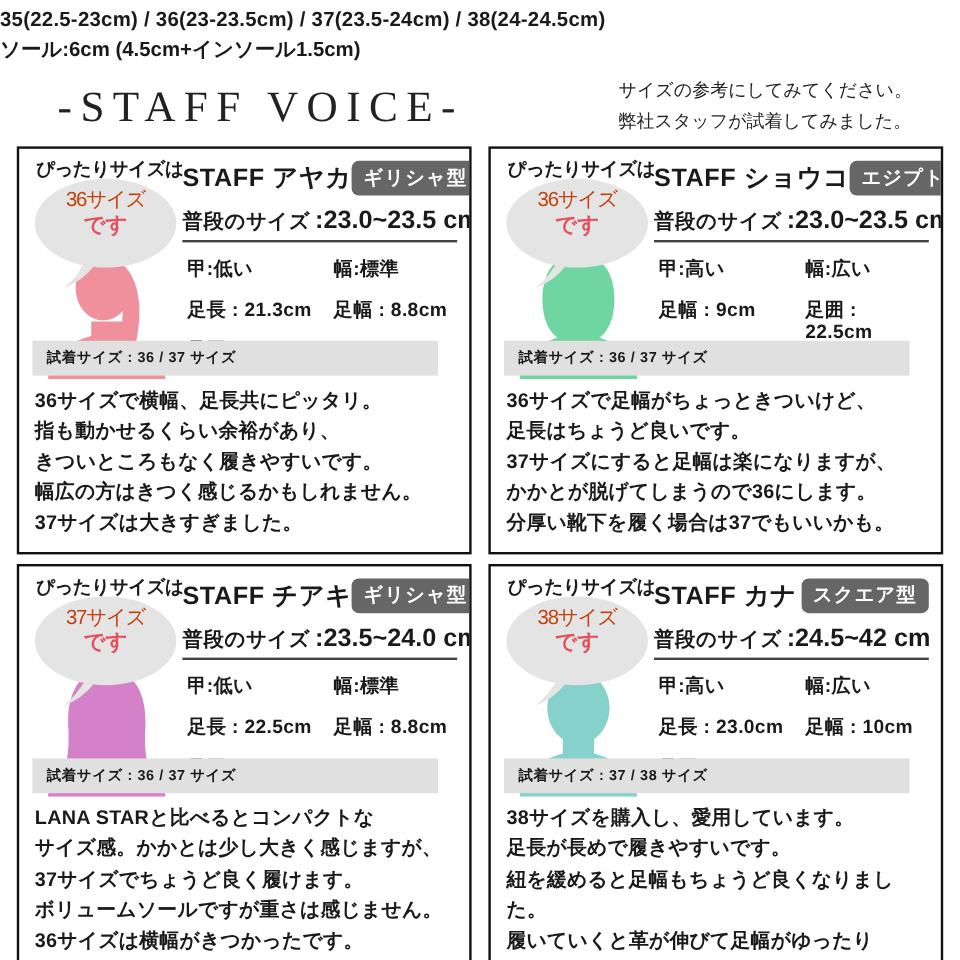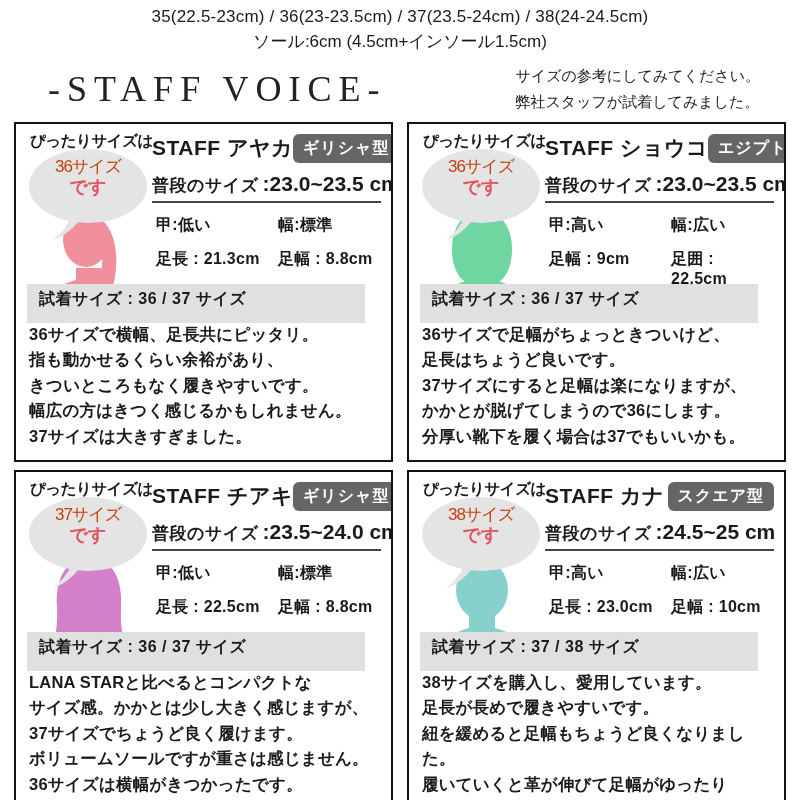--- a/index.html
+++ b/index.html
@@ -1,20 +1,20 @@
 <!DOCTYPE html>
 <html><head>
 <meta charset="utf-8">
 <style>
   * { margin:0; padding:0; box-sizing:border-box; }
   html,body { width:800px; background:#ffffff; font-family:"Liberation Sans","DejaVu Sans",sans-serif; color:#1a1a1a; }
   .page { width:800px; height:800px; overflow:hidden; background:#fff; }
 
   
-  .top-info { text-align:center; padding-top:7px; font-weight:normal; }
+  .top-info { padding-top:7px; font-weight:bold; }
   .top-info .line1 { font-size:17px; letter-spacing:0.2px; }
   .top-info .line2 { font-size:17px; margin-top:3px; }
 
   
   .header { display:flex; align-items:center; margin:10px 40px 6px 48px; }
   .title { font-family:"Liberation Serif","DejaVu Serif",serif; font-size:36px; font-weight:normal; letter-spacing:7px; color:#222; white-space:nowrap; }
   .note { margin-left:auto; font-size:15px; line-height:1.75; color:#222; font-weight:500; }
 
   
   .grid { display:grid; grid-template-columns:1fr 1fr; gap:8px 14px; margin:6px 14px 0 14px; }
@@ -31,21 +31,21 @@
 
   .info { position:absolute; left:136px; right:10px; top:10px; }
   .staff-row { display:flex; align-items:center; justify-content:space-between; }
   .staff-name { font-size:21px; font-weight:bold; letter-spacing:0.5px; white-space:nowrap; }
   .badge { background:#666; color:#fff; font-size:16px; font-weight:bold; border-radius:6px; padding:4px 10px; letter-spacing:1px; white-space:nowrap; }
   .usual-row { margin-top:9px; border-bottom:2px solid #444; padding-bottom:4px; white-space:nowrap; }
   .usual-label { font-size:17px; font-weight:bold; letter-spacing:0.5px; }
   .usual-value { font-size:21px; font-weight:bold; margin-left:4px; }
   .specs { margin-top:12px; margin-left:4px; display:grid; grid-template-columns:122px 1fr; row-gap:13px; font-size:16px; font-weight:bold; letter-spacing:0.3px; }
 
-  .fit-bar { position:absolute; left:11px; right:26px; top:160px; height:39px; background:#e0e0e0; font-size:16px; font-weight:bold; line-height:29px; padding-left:12px; letter-spacing:0.5px; z-index:3; }
+  .fit-bar { position:absolute; left:11px; right:26px; top:160px; height:29px; background:#e0e0e0; font-size:12px; font-weight:bold; line-height:29px; padding-left:12px; letter-spacing:0.5px; z-index:3; }
 
   .review { position:absolute; left:13px; right:8px; top:198px; font-size:16.5px; font-weight:bold; line-height:25.5px; letter-spacing:0.2px; white-space:pre-line; }
 </style>
 </head>
 <body>
 
 <div class="page">
 
   <div class="top-info">
     <div class="line1">35(22.5-23cm) / 36(23-23.5cm) / 37(23.5-24cm) / 38(24-24.5cm)</div>
@@ -193,21 +193,21 @@
           <ellipse cx="55" cy="36" rx="26" ry="30"></ellipse>
           <path d="M6,110 C8,86 28,78 42,74 L42,60 L68,60 L68,74 C82,78 102,86 104,110 Z"></path>
         </g>
       </svg>
       <div class="info">
         <div class="staff-row">
           <div class="staff-name"><span>STAFF</span> <span>カナ</span></div>
           <div class="badge">スクエア型</div>
         </div>
         <div class="usual-row">
-          <span class="usual-label">普段のサイズ</span><span class="usual-value">:24.5~25 cm</span>
+          <span class="usual-label">普段のサイズ</span><span class="usual-value">:24.5~42 cm</span>
         </div>
         <div class="specs">
           <span>甲:高い</span>
           <span>幅:広い</span>
           <span>足長 : 23.0cm</span>
           <span>足幅 : 10cm</span>
           <span>足囲 : 23.0cm</span>
         </div>
       </div>
       <div class="fit-bar">試着サイズ : 37 / 38 サイズ</div>

